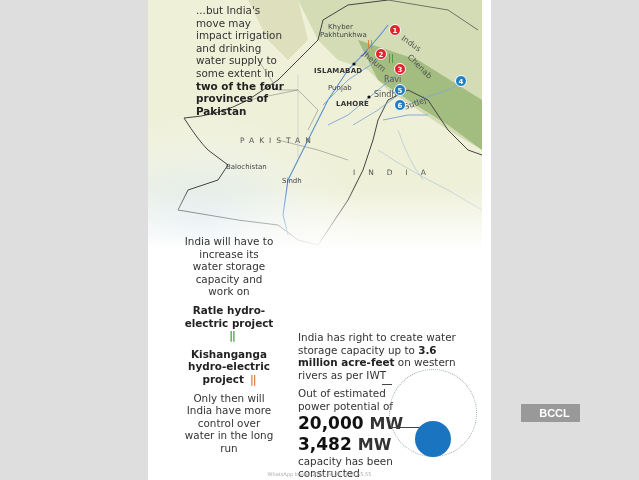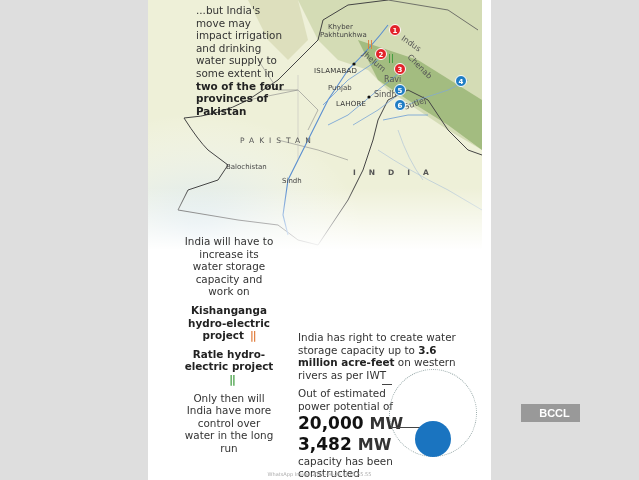--- a/index.html
+++ b/index.html
@@ -1,21 +1,21 @@
 <!DOCTYPE html>
 <html><head>
 <meta charset="utf-8">
 <style>
   html,body{margin:0;padding:0;}
   body{width:639px;height:480px;background:#dedede;position:relative;overflow:hidden;font-family:"DejaVu Sans","Liberation Sans",sans-serif;}
   .panel{position:absolute;left:148px;top:0;width:343px;height:480px;background:#ffffff;overflow:hidden;}
   .map{position:absolute;left:0;top:0;width:334px;height:250px;}
   .map svg{position:absolute;left:0;top:0;}
   .lbl{position:absolute;font-size:7px;color:#444;white-space:nowrap;line-height:1;}
-  .lbl.caps{font-weight:normal;letter-spacing:0.2px;color:#333;}
+  .lbl.caps{font-weight:bold;letter-spacing:0.2px;color:#333;}
   .lbl.country{letter-spacing:5px;font-size:7.5px;color:#555;}
   .lbl.river{color:#555;font-size:8px;}
   .marker{position:absolute;width:12px;height:12px;border-radius:50%;color:#fff;font-size:7px;font-weight:bold;text-align:center;line-height:12px;border:1px solid #fff;box-sizing:border-box;}
   .marker.red{background:#e2232a;}
   .marker.blue{background:#1f7dc4;}
   .txt{position:absolute;color:#333;font-size:10.4px;line-height:12.6px;}
   .txt b{color:#222;}
   .intro{left:36px;top:4px;width:90px;margin-left:12px;}
   .left-col{left:36px;top:235px;width:90px;text-align:center;}
   .left-col p{margin:0 0 6px 0;}
@@ -81,21 +81,21 @@
     </svg>
 
     <span class="lbl" style="left:180px;top:24px;">Khyber</span>
     <span class="lbl" style="left:172px;top:32px;">Pakhtunkhwa</span>
     <span class="lbl caps" style="left:166px;top:68px;">ISLAMABAD</span>
     <span class="lbl" style="left:180px;top:85px;">Punjab</span>
     <span class="lbl caps" style="left:188px;top:101px;">LAHORE</span>
     <span class="lbl country" style="left:92px;top:137px;">PAKISTAN</span>
     <span class="lbl" style="left:78px;top:164px;">Balochistan</span>
     <span class="lbl" style="left:134px;top:178px;">Sindh</span>
-    <span class="lbl country" style="left:205px;top:169px;letter-spacing:13px;font-weight:bold;">INDIA</span>
+    <span class="lbl country" style="left:205px;top:169px;letter-spacing:13px;">INDIA</span>
 
     <span class="lbl river" style="left:252px;top:40px;transform:rotate(35deg);">Indus</span>
     <span class="lbl river" style="left:212px;top:58px;transform:rotate(40deg);">Jhelum</span>
     <span class="lbl river" style="left:256px;top:63px;transform:rotate(45deg);">Chenab</span>
     <span class="lbl river" style="left:236px;top:76px;">Ravi</span>
     <span class="lbl river" style="left:226px;top:91px;">Sindh</span>
     <span class="lbl river" style="left:256px;top:100px;transform:rotate(-20deg);">Sutlej</span>
 
     <span style="position:absolute;left:219px;top:40px;color:#e07b3a;font-size:8px;font-weight:bold;">||</span>
     <span style="position:absolute;left:240px;top:54px;color:#3a9a3a;font-size:8px;font-weight:bold;">||</span>
@@ -107,22 +107,22 @@
     <div class="marker blue" style="left:246px;top:84px;">5</div>
     <div class="marker blue" style="left:246px;top:99px;">6</div>
   </div>
 
   <div class="txt intro">
     <span>...but India's move may impact irrigation and drinking water supply to some extent in </span><b>two of the four provinces of Pakistan</b>
   </div>
 
   <div class="txt left-col">
     <p>India will have to increase its water storage capacity and work on</p>
+    <p><b>Ratle hydro-electric project</b><span class="bars" style="color:#3a9a3a;">||</span></p>
     <p><b>Kishanganga hydro-electric project</b><span class="bars" style="color:#e07b3a;">||</span></p>
-    <p><b>Ratle hydro-electric project</b><span class="bars" style="color:#3a9a3a;">||</span></p>
     <p>Only then will India have more control over water in the long run</p>
   </div>
 
   <div class="txt right-col">
     <p><span>India has right to create water storage capacity up to </span><b>3.6 million acre-feet</b><span> on western rivers as per IWT</span></p>
     <div style="width:110px;">Out of estimated power potential of</div>
     <div class="big"><span>20,000</span> <span class="unit">MW</span></div>
     <div class="big"><span>3,482</span> <span class="unit">MW</span></div>
     <div style="width:96px;">capacity has been constructed</div>
   </div>

